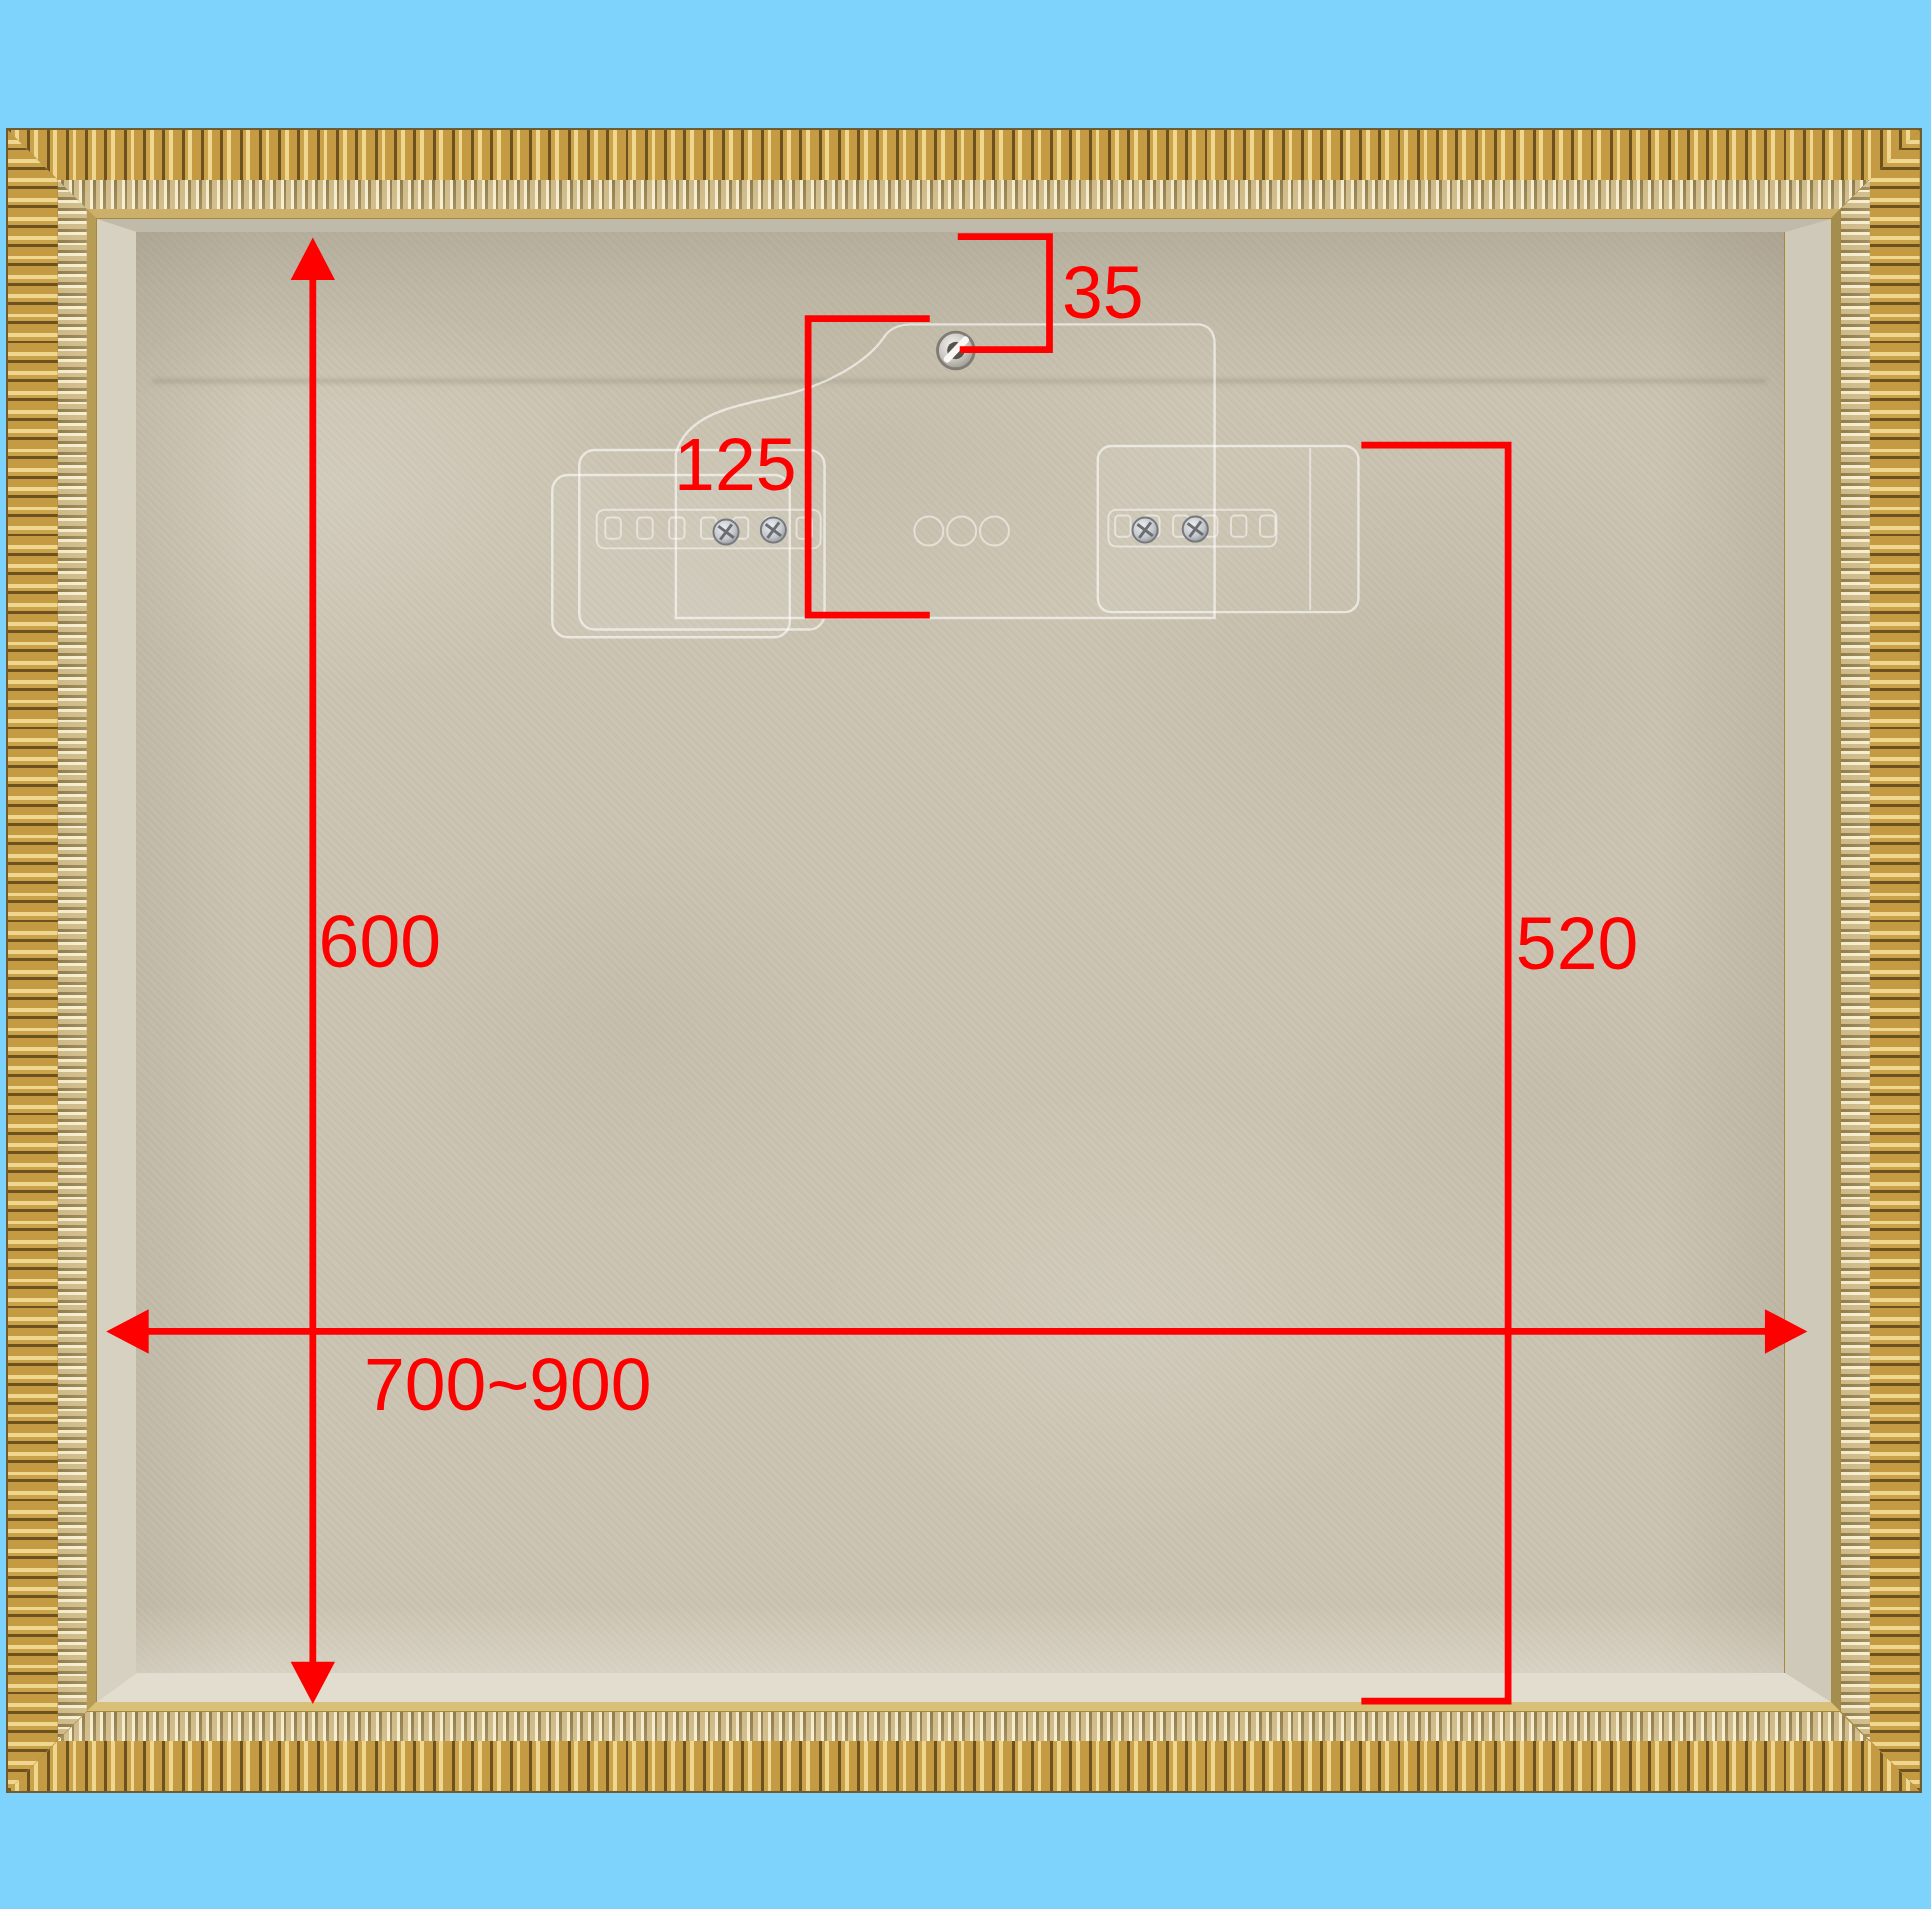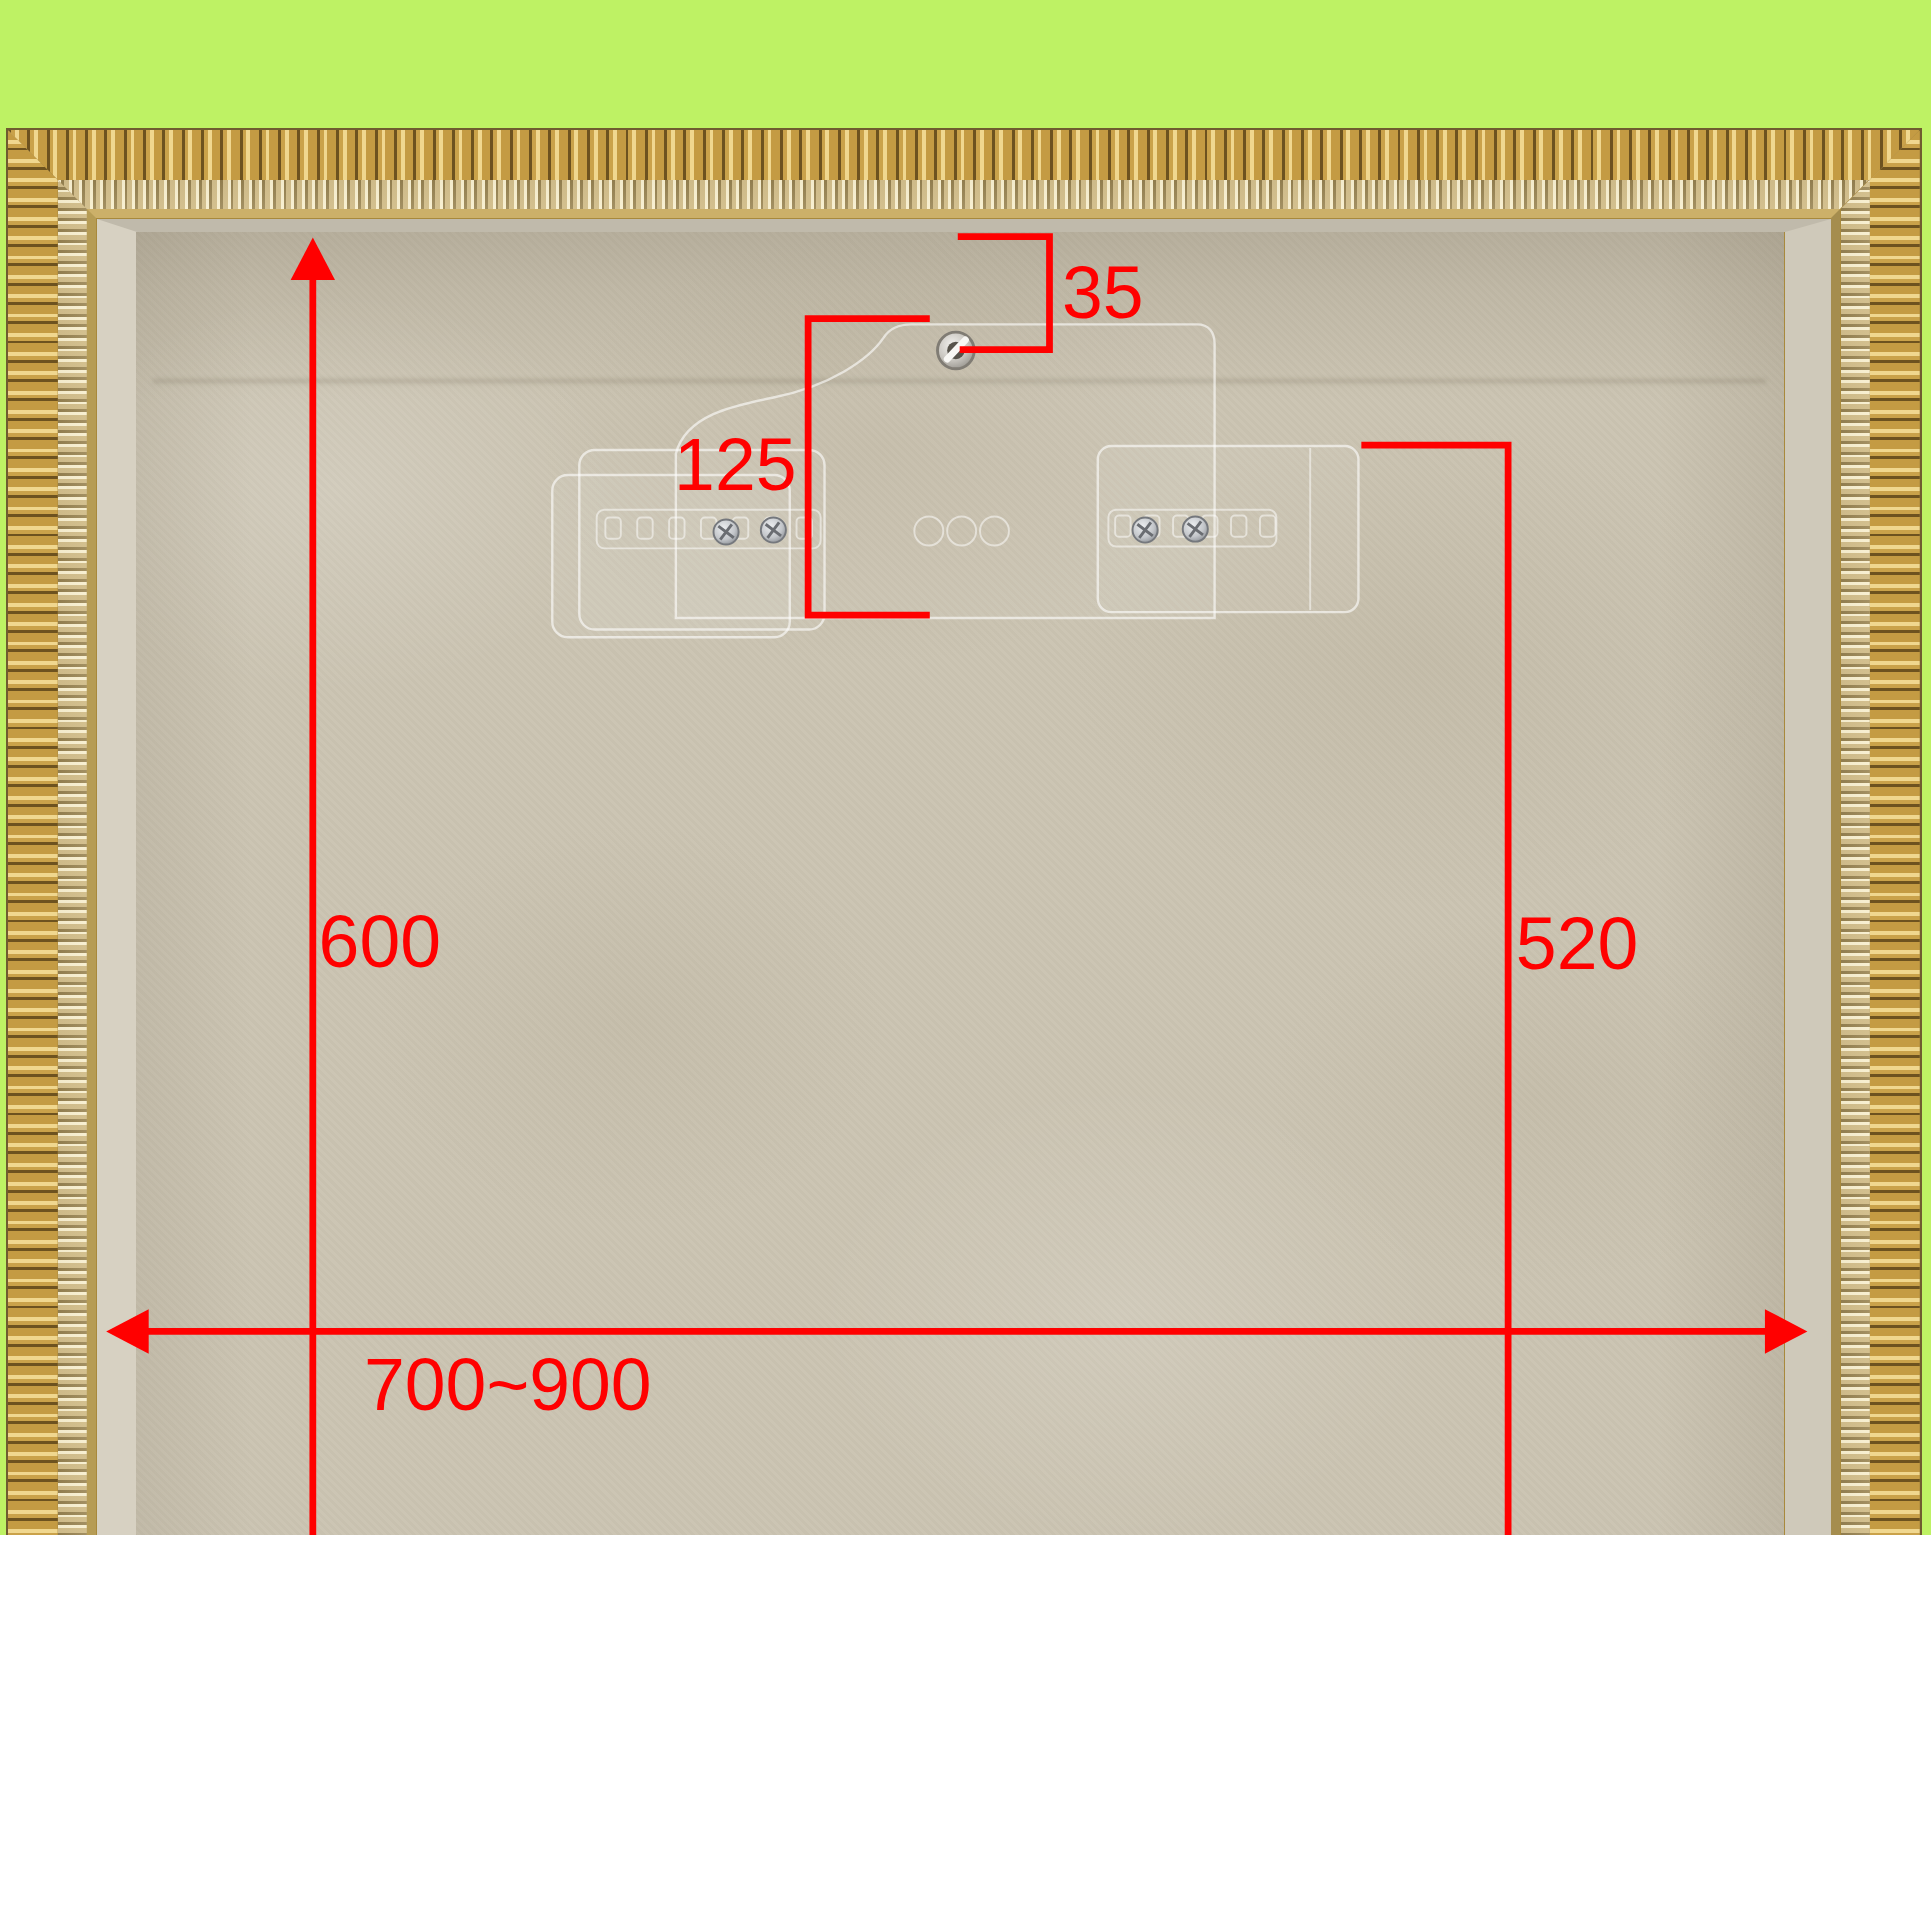--- a/index.html
+++ b/index.html
@@ -1,17 +1,17 @@
 <!DOCTYPE html>
 <html><head>
 <meta charset="utf-8">
 <style>
   html,body{margin:0;padding:0;background:#ffffff;}
   body{width:1931px;height:1931px;font-family:"Liberation Sans","DejaVu Sans",sans-serif;}
-  .stage{position:relative;width:1931px;height:1535px;background:#bef264;overflow:hidden;}
+  .stage{position:relative;width:1931px;height:1909px;background:#7dd3fc;overflow:hidden;}
 
   
   .frame{position:absolute;left:7.7px;top:130px;width:1912px;height:1661px;background:#a8893c;outline:2.9px solid #6f5c30;}
   .band{position:absolute;}
 
   
   .flute-top,.flute-bottom{left:0;width:1912px;height:50px;background-color:#b8923f;
     background-image:repeating-linear-gradient(90deg,#6d521f 0 2.9px,#caa24a 2.9px 6.8px,#f0d78f 6.8px 10.6px,#c49b43 10.6px 19.3px),
       linear-gradient(180deg,rgba(255,255,255,.28),rgba(0,0,0,.20));}
   .flute-top{top:0;clip-path:polygon(0 0,1912px 0,1862px 50px,50px 50px);}

